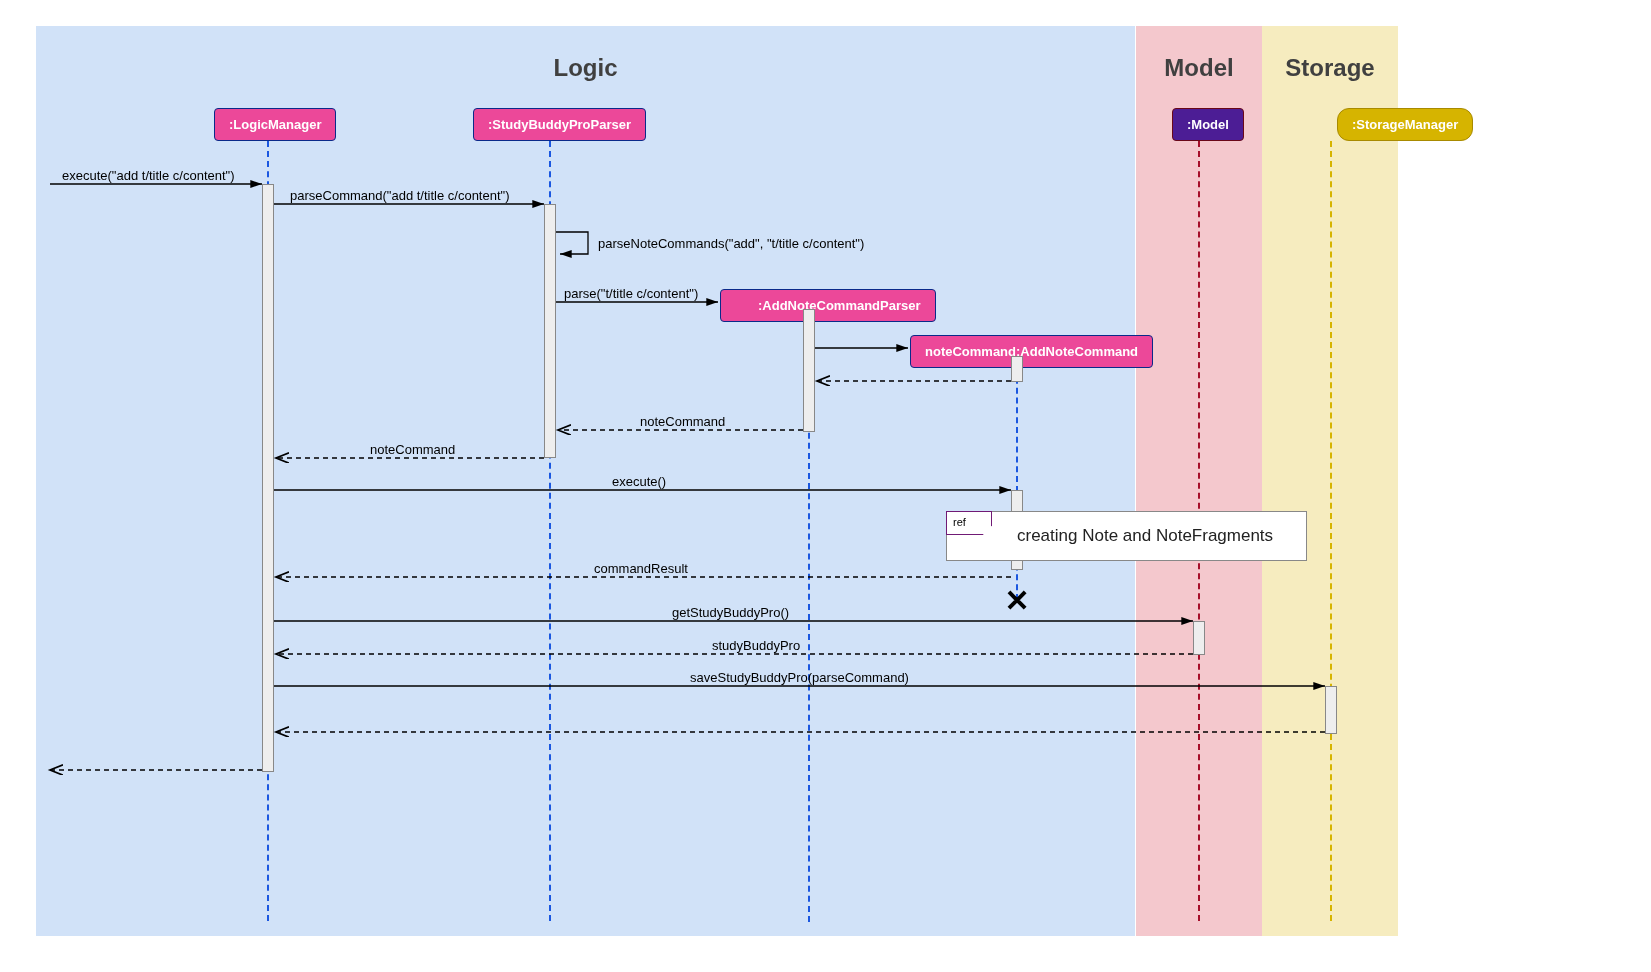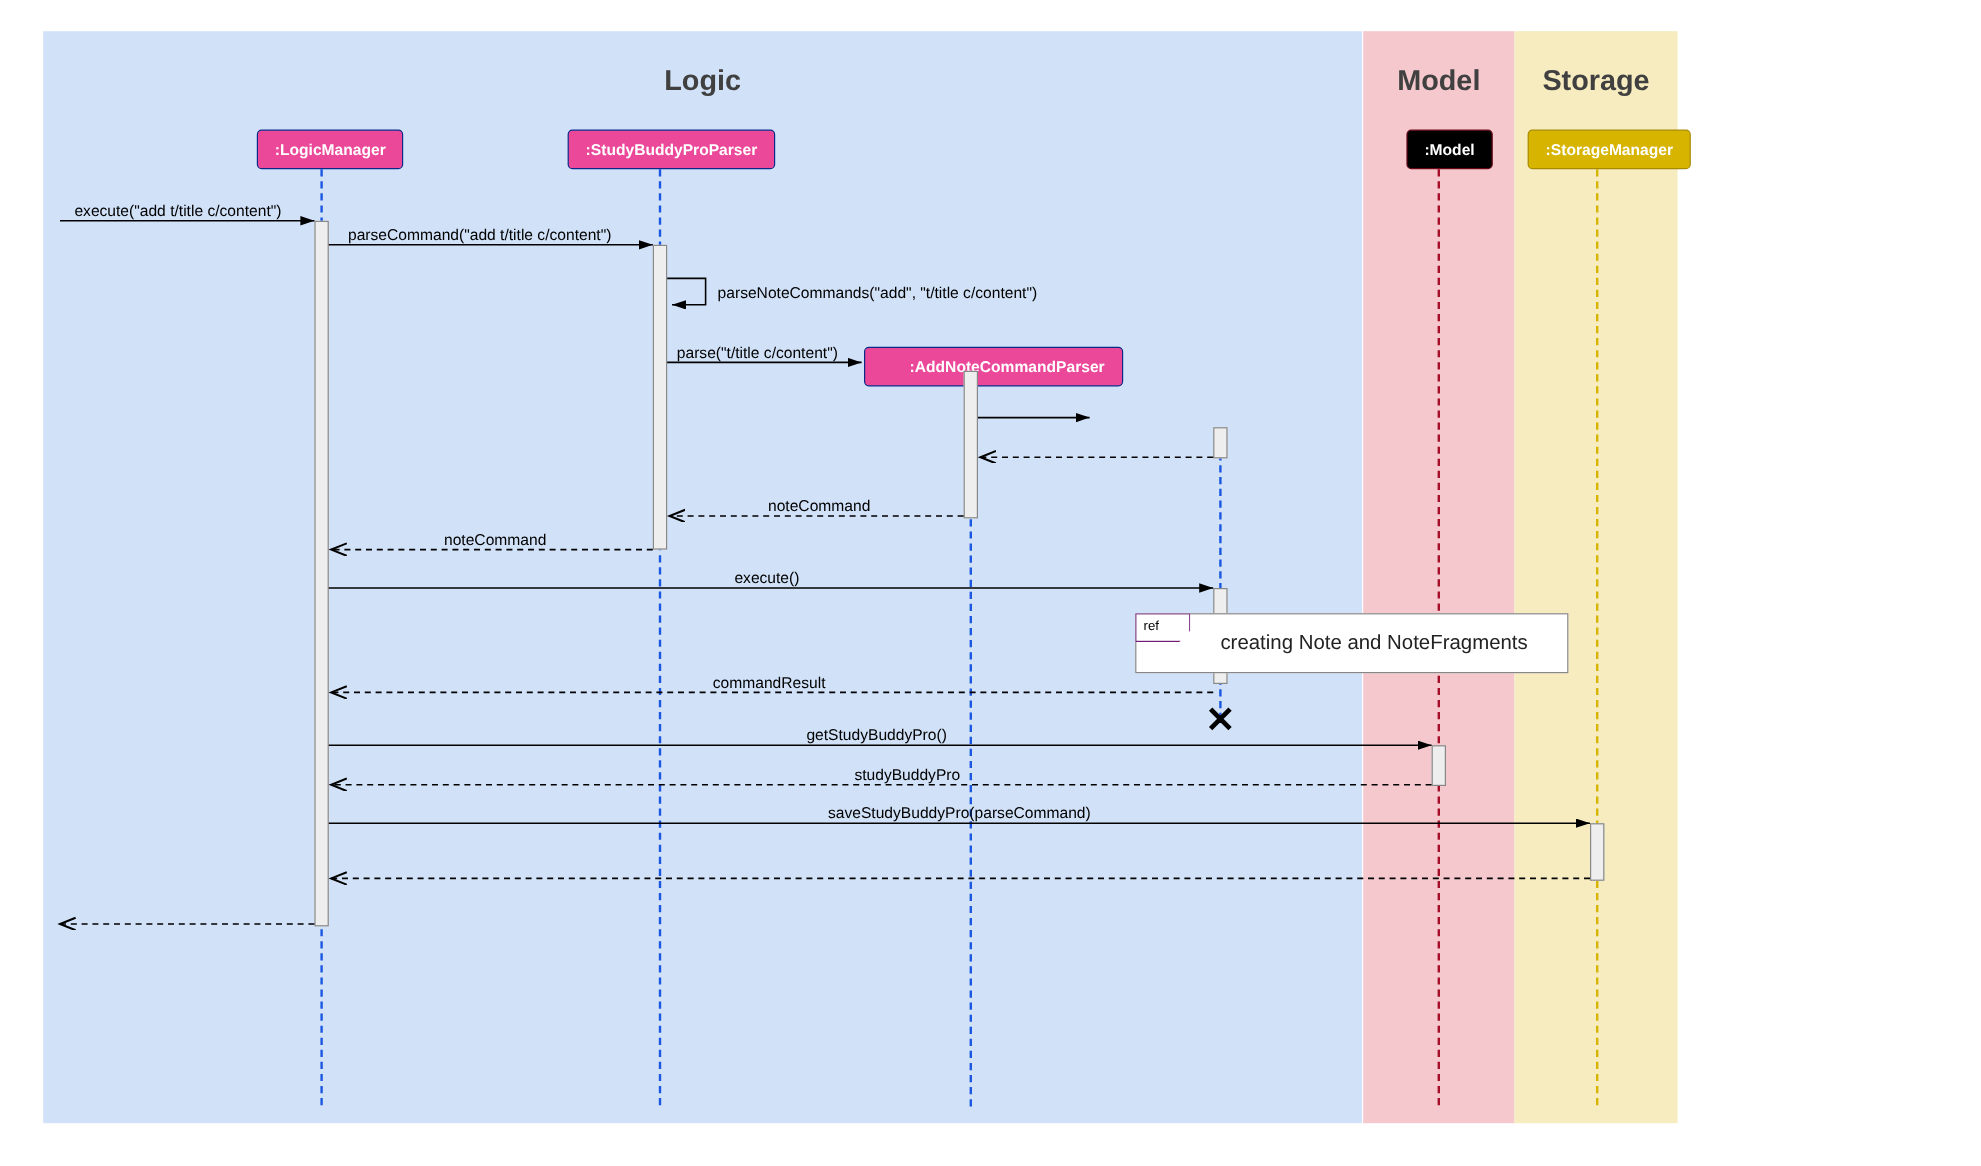--- a/index.html
+++ b/index.html
@@ -33,21 +33,21 @@
     background: #ec4899;
     color: #fff;
     border: 1px solid #0a2a8a;
     border-radius: 4px;
     padding: 8px 14px;
     font-size: 13px;
     font-weight: bold;
     white-space: nowrap;
   }
   .model-box {
-    background: #000000;
+    background: #4c1d95;
     border-color: #6a0818;
   }
   .storage-box {
     background: #d6b400;
     border-color: #a88a00;
   }
   .lifeline {
     position: absolute;
     border-left: 2px dashed #1b57e0;
     height: 780px;
@@ -115,22 +115,23 @@
   <div class="region" style="left:1136px; width:126px; background:#f4c8cd;">
     <div class="region-title">Model</div>
   </div>
   <div class="region" style="left:1262px; width:136px; background:#f6ecbf;">
     <div class="region-title">Storage</div>
   </div>
 
   <div class="participant-box" style="left:214px; top:108px;">:LogicManager</div>
   <div class="participant-box" style="left:473px; top:108px;">:StudyBuddyProParser</div>
   <div class="participant-box" style="left:720px; top:289px;padding-left:37px;">:AddNoteCommandParser</div>
+  <div class="participant-box" style="left:910px; top:335px;">noteCommand:AddNoteCommand</div>
   <div class="participant-box model-box" style="left:1172px; top:108px;">:Model</div>
-  <div class="participant-box storage-box" style="left:1273px; top:108px;">:StorageManager</div>
+  <div class="participant-box storage-box" style="left:1337px; top:108px;border-radius:12px;">:StorageManager</div>
 
   <div class="lifeline" style="left:267px; top:141px;"></div>
   <div class="lifeline" style="left:549px; top:141px;"></div>
   <div class="lifeline" style="left:808px; top:322px; height:600px;"></div>
   <div class="lifeline" style="left:1016px; top:368px; height:232px;"></div>
   <div class="lifeline model-line" style="left:1198px; top:141px;"></div>
   <div class="lifeline storage-line" style="left:1330px; top:141px;"></div>
 
   <div class="activation" style="left:262px; top:184px; height:588px;"></div>
   <div class="activation" style="left:544px; top:204px; height:254px;"></div>

